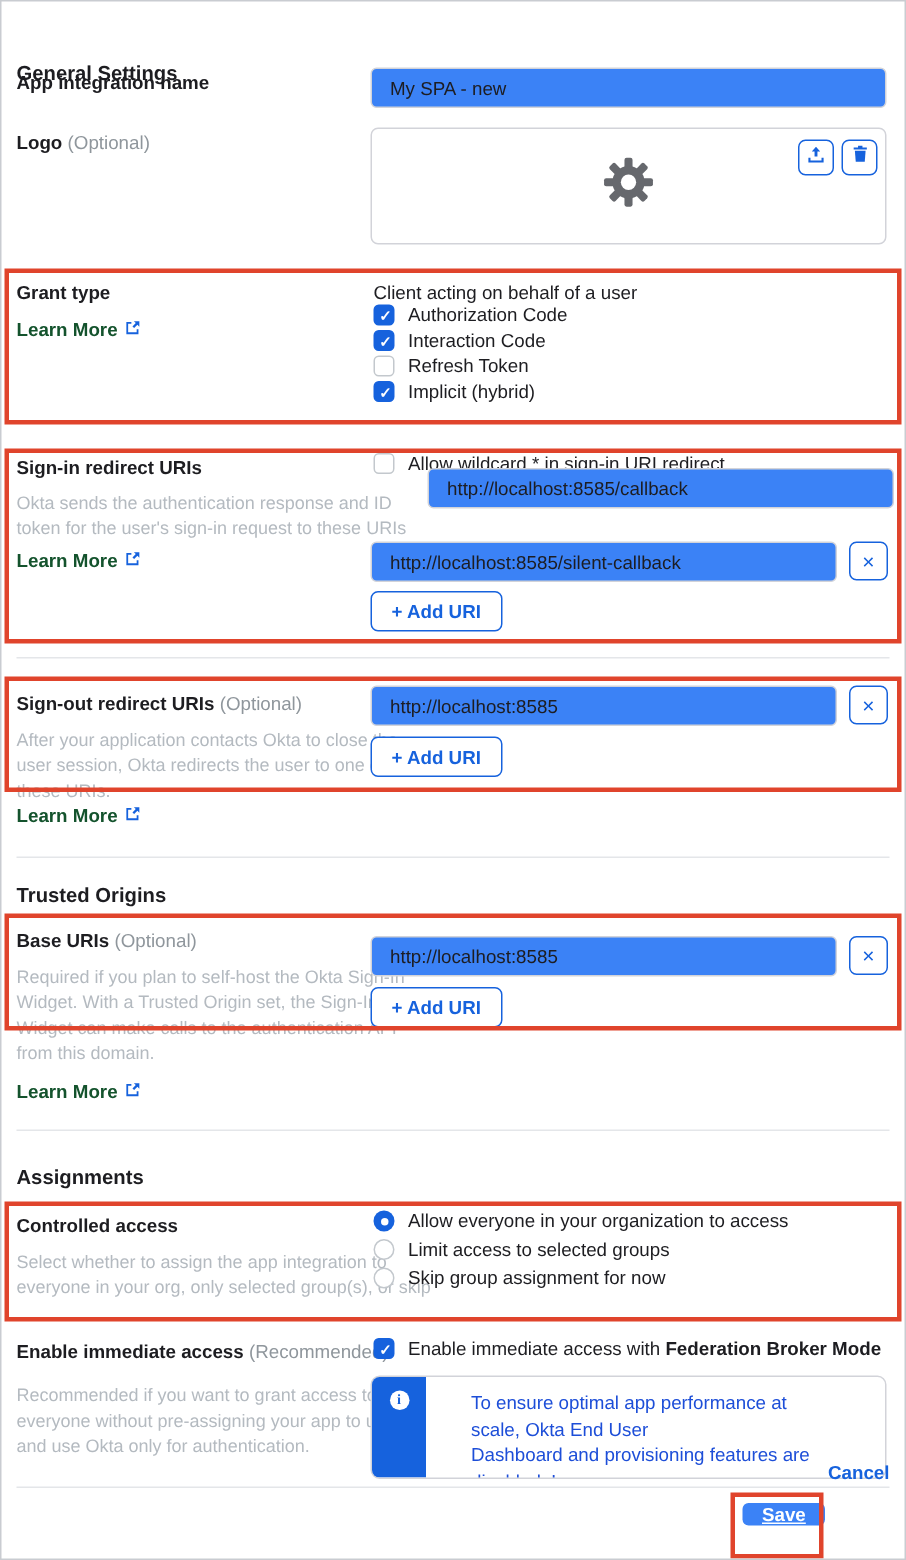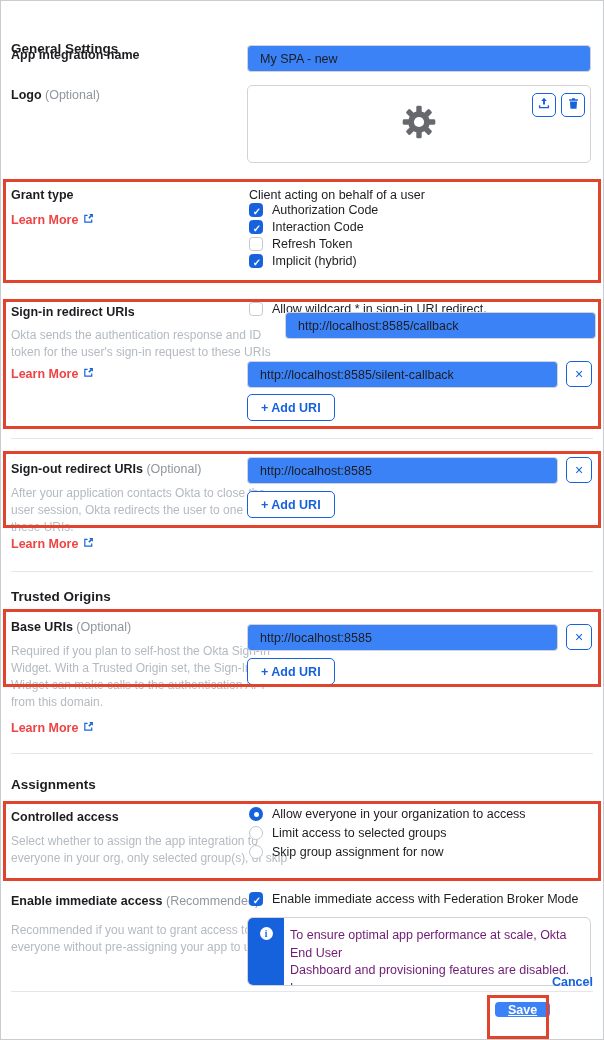--- a/index.html
+++ b/index.html
@@ -3,21 +3,21 @@
 <meta charset="utf-8">
 <style>
   html,body{margin:0;padding:0;background:#fff;font-family:"Liberation Sans",sans-serif;}
   .page{position:relative;width:602px;height:1038px;border:1px solid #c9ccd1;background:#fff;overflow:hidden;}
   .abs{position:absolute;}
   .heading{font-size:13.5px;font-weight:bold;color:#1d1d21;}
   .lbl{font-size:12.5px;font-weight:bold;color:#1d1d21;white-space:nowrap;}
   .opt{font-weight:normal;color:#8f969c;}
   .helper{font-size:12px;color:#b4bac0;line-height:17px;}
   .helper div{white-space:nowrap;}
-  .link{display:inline-flex;align-items:center;gap:5px;color:#ef4444;font-size:12.5px;font-weight:bold;cursor:pointer;text-decoration:none;}
+  .link{display:inline-flex;align-items:center;gap:5px;color:#14532d;font-size:12.5px;font-weight:bold;cursor:pointer;text-decoration:none;}
   .txt{box-sizing:border-box;height:27px;border:1px solid #d2d3d9;border-radius:4px;background:#3b82f6;
        font-family:"Liberation Sans",sans-serif;font-size:12.5px;color:#1d1d21;padding:0 12px;outline:none;}
   .w-full{width:344px;}
   .w-uri{width:311px;}
   .uri-row{display:flex;gap:8px;align-items:flex-start;}
   .xbtn{box-sizing:border-box;width:26px;height:26px;border:1.5px solid #1662dd;border-radius:5px;background:#fff;
         color:#1662dd;font-size:14px;line-height:1;display:flex;align-items:center;justify-content:center;cursor:pointer;}
   .addbtn{box-sizing:border-box;height:27px;padding:0 13px;border:1.5px solid #1662dd;border-radius:5px;background:#fff;
         color:#1662dd;font-size:12.5px;font-weight:bold;display:inline-flex;align-items:center;cursor:pointer;}
   .cbrow{display:flex;align-items:center;gap:9px;margin-bottom:3px;font-size:12.5px;color:#1d1d21;white-space:nowrap;}
@@ -34,25 +34,25 @@
   .logo-box{box-sizing:border-box;width:344px;height:78px;border:1px solid #d2d3d9;border-radius:5px;background:#fff;position:relative;}
   .logo-btns{position:absolute;top:7px;right:5px;display:flex;gap:5px;}
   .icobtn{box-sizing:border-box;width:24px;height:24px;border:1.5px solid #1662dd;border-radius:5px;background:#fff;
         display:flex;align-items:center;justify-content:center;cursor:pointer;}
   .gear-wrap{position:absolute;left:50%;top:50%;transform:translate(-50%,-50%);}
   .infobox{box-sizing:border-box;width:344px;height:69px;border:1px solid #d2d3d9;border-radius:6px;background:#fff;
         overflow:hidden;display:flex;}
   .infobar{width:36px;background:#1662dd;flex:0 0 36px;display:flex;justify-content:center;padding-top:9px;}
   .info-i{width:13px;height:13px;border-radius:50%;background:#fff;color:#1662dd;font-size:9.5px;font-weight:bold;
         display:flex;align-items:center;justify-content:center;font-family:"Liberation Serif",serif;}
-  .infotext{padding:9px 6px;font-size:12.5px;color:#701a75;line-height:17.5px;}
+  .infotext{padding:9px 30px;font-size:12.5px;color:#1d4ed8;line-height:17.5px;}
   .savebtn{box-sizing:border-box;height:15px;padding:0 13px;border:none;border-radius:4px;background:#3b82f6;
         color:#fff;font-family:"Liberation Sans",sans-serif;font-size:12.5px;font-weight:bold;cursor:pointer;text-decoration:underline;}
   .cancel{font-size:12.5px;font-weight:bold;color:#1662dd;cursor:pointer;}
-  .chk-label b{font-weight:normal;}
+  .chk-label b{font-weight:bold;}
 </style>
 </head>
 <body>
 
 <div class="page">
 
   <div class="abs heading" style="top:12px;left:10px;margin-top:28px;">General Settings</div>
 
   <div class="abs lbl" style="top:47px;left:10px;">App integration name</div>
   <input class="abs txt w-full" style="top: 44px; left: 246px;" value="My SPA - new">
@@ -241,20 +241,21 @@
     </div>
   </div>
 
   <div class="abs lbl" style="top:893px;left:10px;">
     <span>Enable immediate access</span>
     <span class="opt">(Recommended)</span>
   </div>
   <div class="abs helper" style="top:921px;left:10px;">
     <div>Recommended if you want to grant access to</div>
     <div>everyone without pre-assigning your app to users</div>
+    <div>and use Okta only for authentication.</div>
   </div>
   <div class="abs cbrow chk-label" style="top:891px;left:248px;">
     <span class="cb on"></span>
     <span><span>Enable immediate access with </span><b>Federation Broker Mode</b></span>
   </div>
   <div class="abs infobox" style="top:916px;left:246px;">
     <div class="infobar">
       <span class="info-i">i</span>
     </div>
     <div class="infotext">

